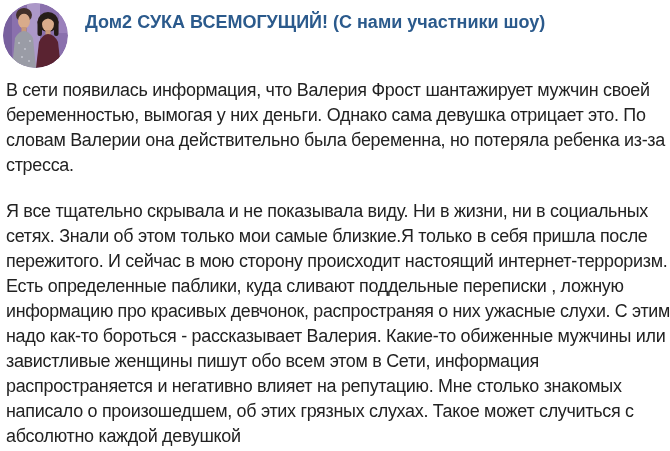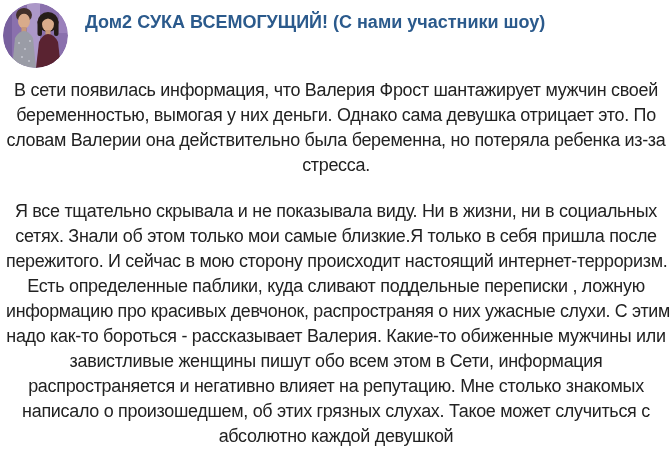--- a/index.html
+++ b/index.html
@@ -8,21 +8,20 @@
     height: 451px;
     background: var(--bg, #ffffff);
     font-family: "Liberation Sans", sans-serif;
     overflow: hidden;
     position: relative;
   }
   .post-card {
     position: absolute;
     inset: 0;
     background: var(--bg, #ffffff);
-    text-align: center;
   }
   .avatar {
     position: absolute;
     left: 3px;
     top: 3px;
     width: 65px;
     height: 65px;
     border-radius: 50%;
     overflow: hidden;
     cursor: pointer;

